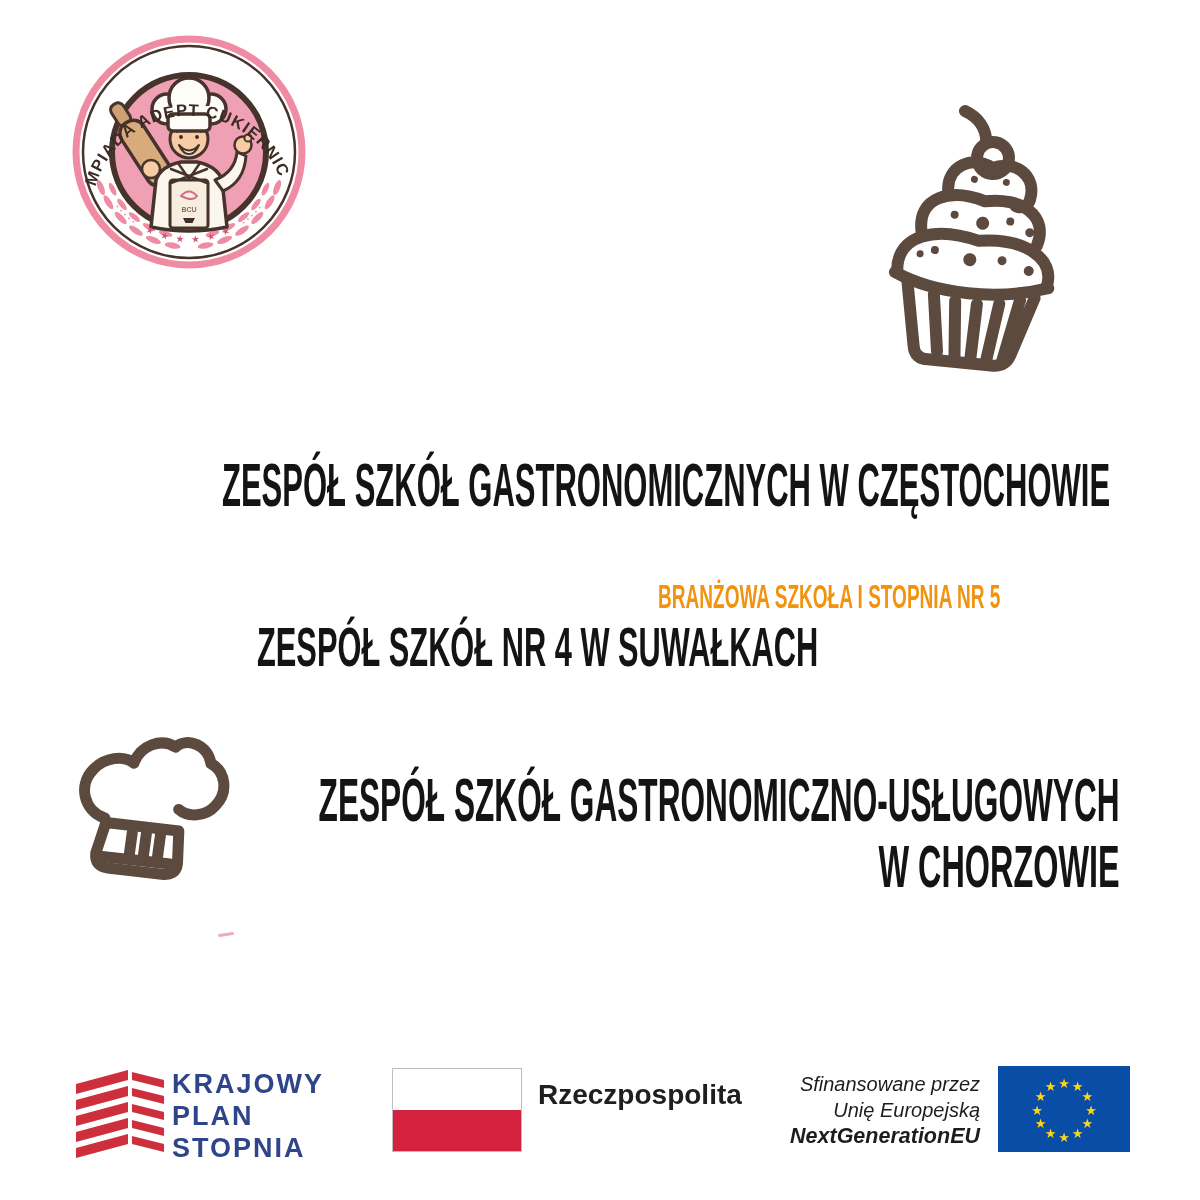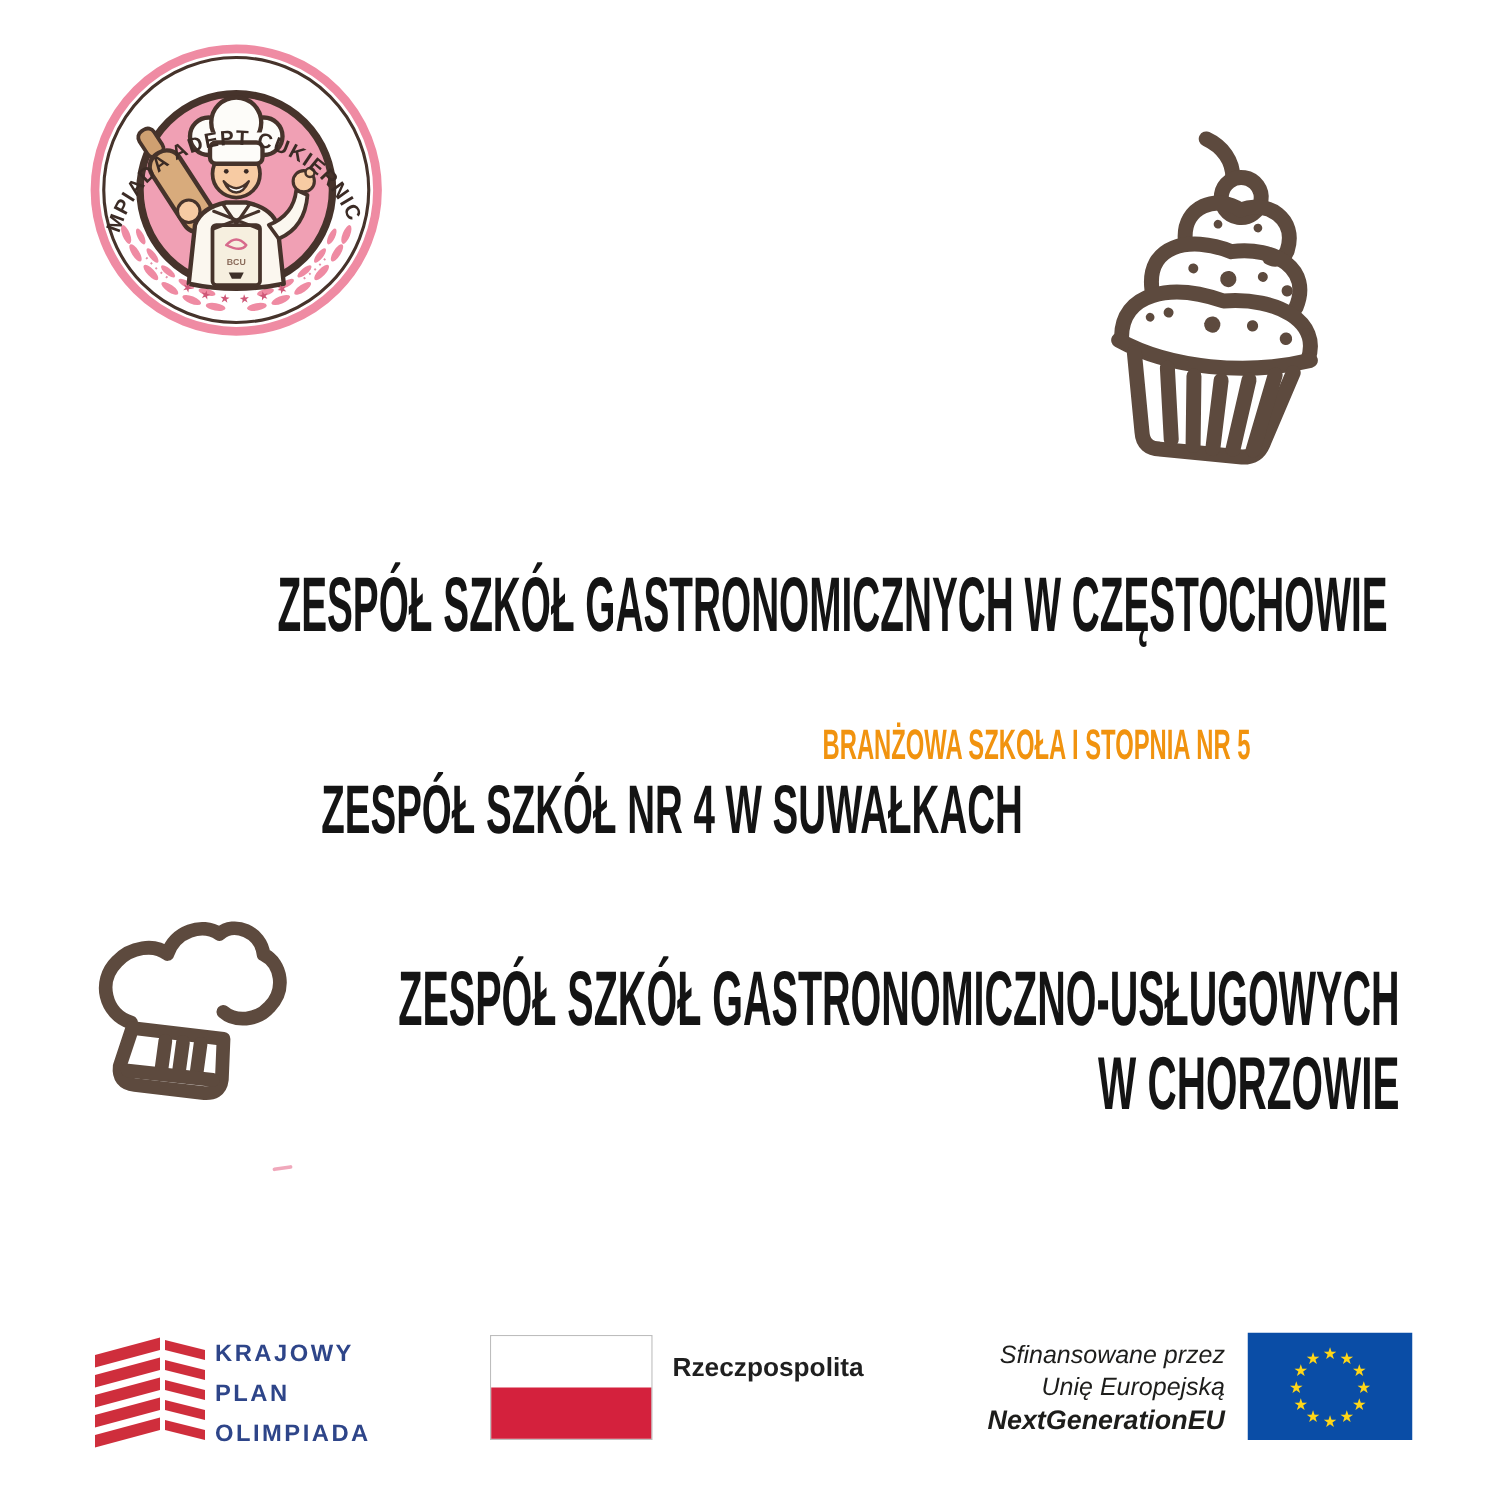--- a/index.html
+++ b/index.html
@@ -22,27 +22,27 @@
 
   #badge-logo{left:63px;top:30px;}
   #cupcake{left:885px;top:105px;}
   #chefhat{left:64px;top:726px;}
 
   #pink-squiggle{left:218px;top:933px;width:16px;height:3px;background:#f0a8bb;
     border-radius:2px;transform:rotate(-8deg);}
 
   
   #kpo-icon{left:76px;top:1066px;}
-  #kpo-text{left:172px;top:1068px;color:#2e4589;font-weight:700;font-size:19px;
+  #kpo-text{left:172px;top:1068px;color:#2e4589;font-weight:700;font-size:27px;
     line-height:32px;letter-spacing:2px;}
   #pl-flag{left:392px;top:1068px;width:130px;height:84px;border:1px solid #bdbdbd;
     box-sizing:border-box;}
   #pl-flag .half-top{height:50%;background:#ffffff;}
   #pl-flag .half-bot{height:50%;background:#d4213d;}
-  #pl-text{left:538px;top:1078px;color:#1f1f1f;font-weight:700;font-size:21px;
+  #pl-text{left:538px;top:1078px;color:#1f1f1f;font-weight:700;font-size:28px;
     line-height:33px;}
   #eu-text{right:220px;top:1071px;text-align:right;color:#1d1d1b;font-size:20px;
     line-height:26px;font-style:italic;}
   #eu-text .ngeu{font-weight:700;font-size:21.5px;}
   #eu-flag{left:998px;top:1066px;}
 </style>
 </head>
 <body>
 
 <svg id="badge-logo" class="abs" width="252" height="246" viewBox="0 0 252 246">
@@ -197,21 +197,21 @@
     <polygon points="56,6 88,14 88,22 56,14"></polygon>
     <polygon points="56,22 88,30 88,38 56,30"></polygon>
     <polygon points="56,38 88,46 88,54 56,46"></polygon>
     <polygon points="56,54 88,62 88,70 56,62"></polygon>
     <polygon points="56,70 88,78 88,86 56,78"></polygon>
   </g>
 </svg>
 <div id="kpo-text" class="abs">
   <div>KRAJOWY</div>
   <div>PLAN</div>
-  <div>OLIMPIADA</div>
+  <div>STOPNIA</div>
 </div>
 
 <div id="pl-flag" class="abs">
   <div class="half-top"></div>
   <div class="half-bot"></div>
 </div>
 <div id="pl-text" class="abs">
   <div>Rzeczpospolita</div>
 </div>
 

